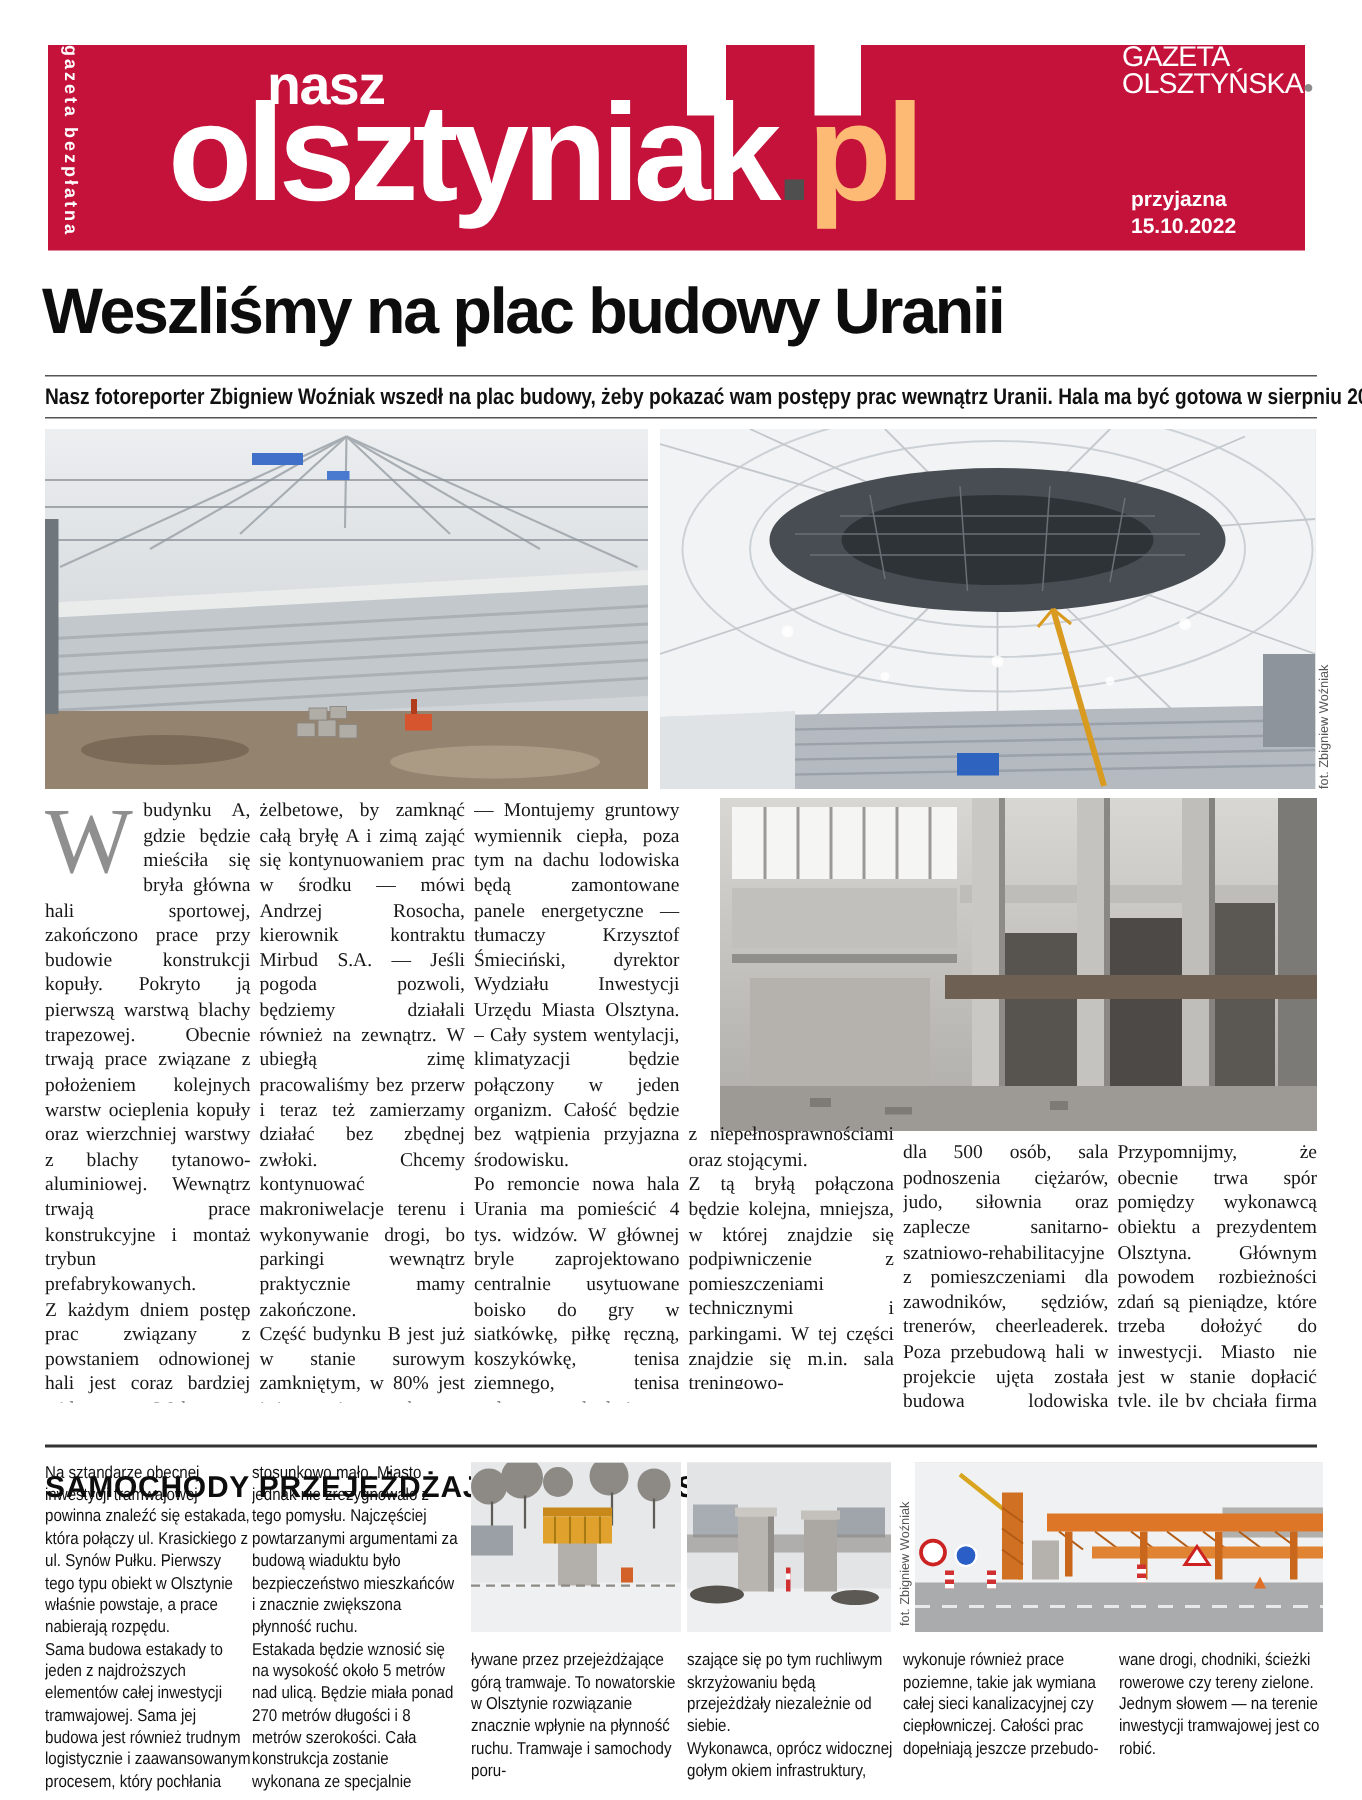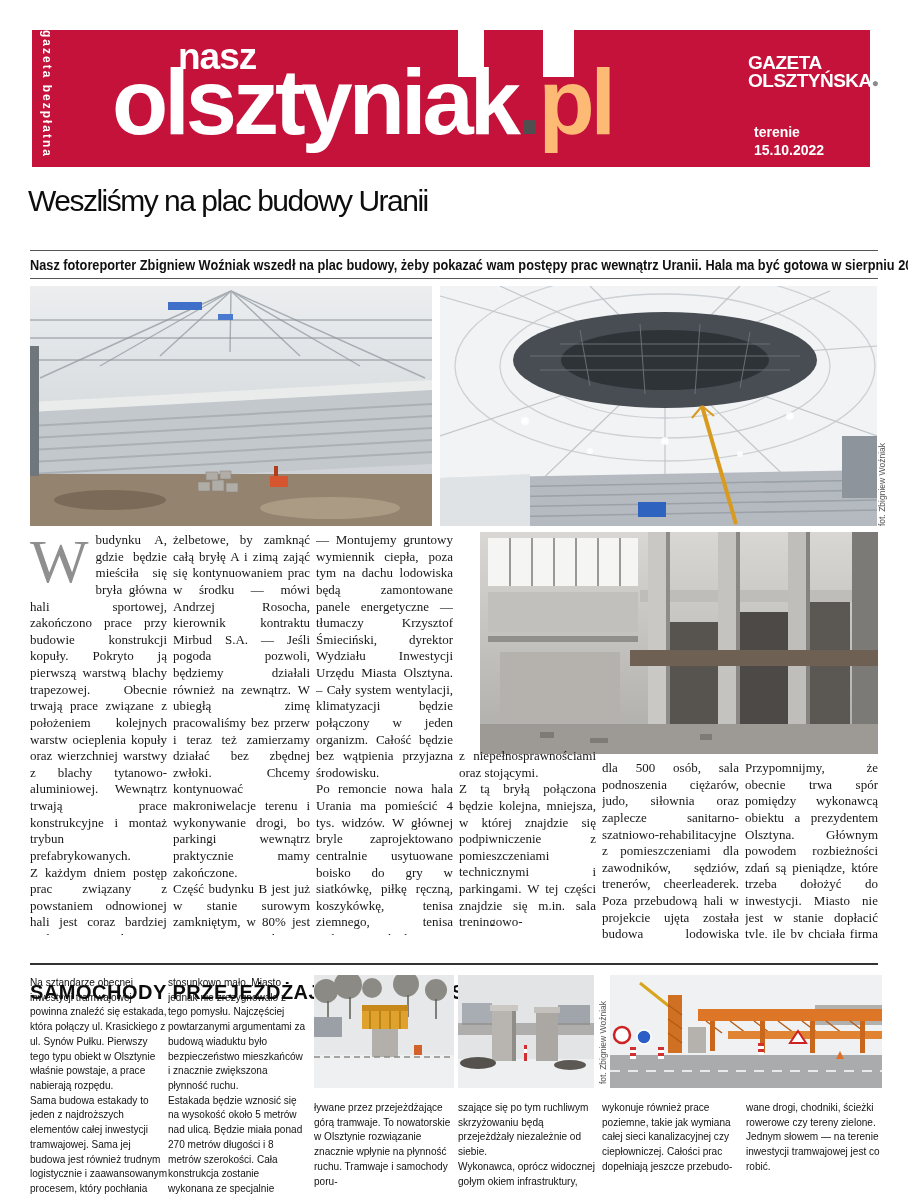--- a/index.html
+++ b/index.html
@@ -10,26 +10,26 @@
   
   #banner{left:32px;top:30px;width:838px;height:137px;background:#c4123a;}
   .mast-bar{position:absolute;top:0;background:#ffffff;}
   #vlabel{position:absolute;left:8px;top:0;height:137px;display:flex;align-items:center;
           writing-mode:vertical-rl;color:#fff;font-weight:bold;font-size:12px;letter-spacing:2px;}
   #logo-nasz{position:absolute;left:146px;top:6px;color:#ffffff;font-weight:bold;font-size:37px;letter-spacing:-1px;}
   #logo-main-wrap{position:absolute;left:80px;top:26px;font-weight:bold;font-size:92px;letter-spacing:-4px;line-height:1;white-space:nowrap;}
   .logo-white{color:#ffffff;text-align:center;}
   .logo-dot{color:#4f4f4f;}
   .logo-pl{color:#fdba74;}
-  #brand{position:absolute;left:716px;top:24px;color:#fff;font-weight:bold;font-size:19px;line-height:.95;letter-spacing:-.5px;}
+  #brand{position:absolute;left:716px;top:0;color:#fff;font-weight:normal;font-size:19px;line-height:.95;letter-spacing:-.5px;}
   .brand-dot{color:#8c8c8c;font-size:12px;}
   #dateblock{position:absolute;left:722px;top:94px;color:#fff;font-weight:bold;font-size:14px;line-height:1.25;}
 
   
-  #headline{left:28px;top:184px;width:860px;font-size:30px;font-weight:normal;letter-spacing:-1.5px;color:#0d0d0d;}
+  #headline{left:28px;top:184px;width:860px;font-size:43px;font-weight:bold;letter-spacing:-1.5px;color:#0d0d0d;}
   .rule{height:0;border-top:1.5px solid #555;}
   #rule1{left:30px;top:250px;width:848px;}
   #standfirst{left:30px;top:256px;width:998px;font-size:15px;font-weight:bold;color:#111;
               transform:scaleX(.85);transform-origin:0 0;white-space:nowrap;}
   #rule2{left:30px;top:278px;width:848px;}
 
   
   .photo{overflow:hidden;background:#d8dadc;}
   .photo svg{display:block;width:100%;height:100%;}
   .vcredit{writing-mode:vertical-rl;transform:rotate(180deg);font-size:8.5px;color:#555;
@@ -54,21 +54,21 @@
     <div class="mast-bar" style="left:426px;width:26px;height:47px;"></div>
     <div class="mast-bar" style="left:511px;width:31px;height:47px;"></div>
     <div id="vlabel">gazeta bezpłatna</div>
     <div id="logo-nasz">nasz</div>
     <div id="logo-main-wrap"><span class="logo-white">olsztyniak</span><span class="logo-dot">.</span><span class="logo-pl">pl</span></div>
     <div id="brand">
       <div>GAZETA</div>
       <div><span>OLSZTYŃSKA</span><span class="brand-dot">●</span></div>
     </div>
     <div id="dateblock">
-      <div>terenie</div>
+      <div>przyjazna</div>
       <div>15.10.2022</div>
     </div>
   </div>
 
   <div class="abs" id="headline">Weszliśmy na plac budowy Uranii</div>
   <div class="abs rule" id="rule1"></div>
   <div class="abs" id="standfirst">Nasz fotoreporter Zbigniew Woźniak wszedł na plac budowy, żeby pokazać wam postępy prac wewnątrz Uranii. Hala ma być gotowa w sierpniu 2023 roku.</div>
   <div class="abs rule" id="rule2"></div>
 
   <div class="abs photo" style="left:30px;top:286px;width:402px;height:240px;">

